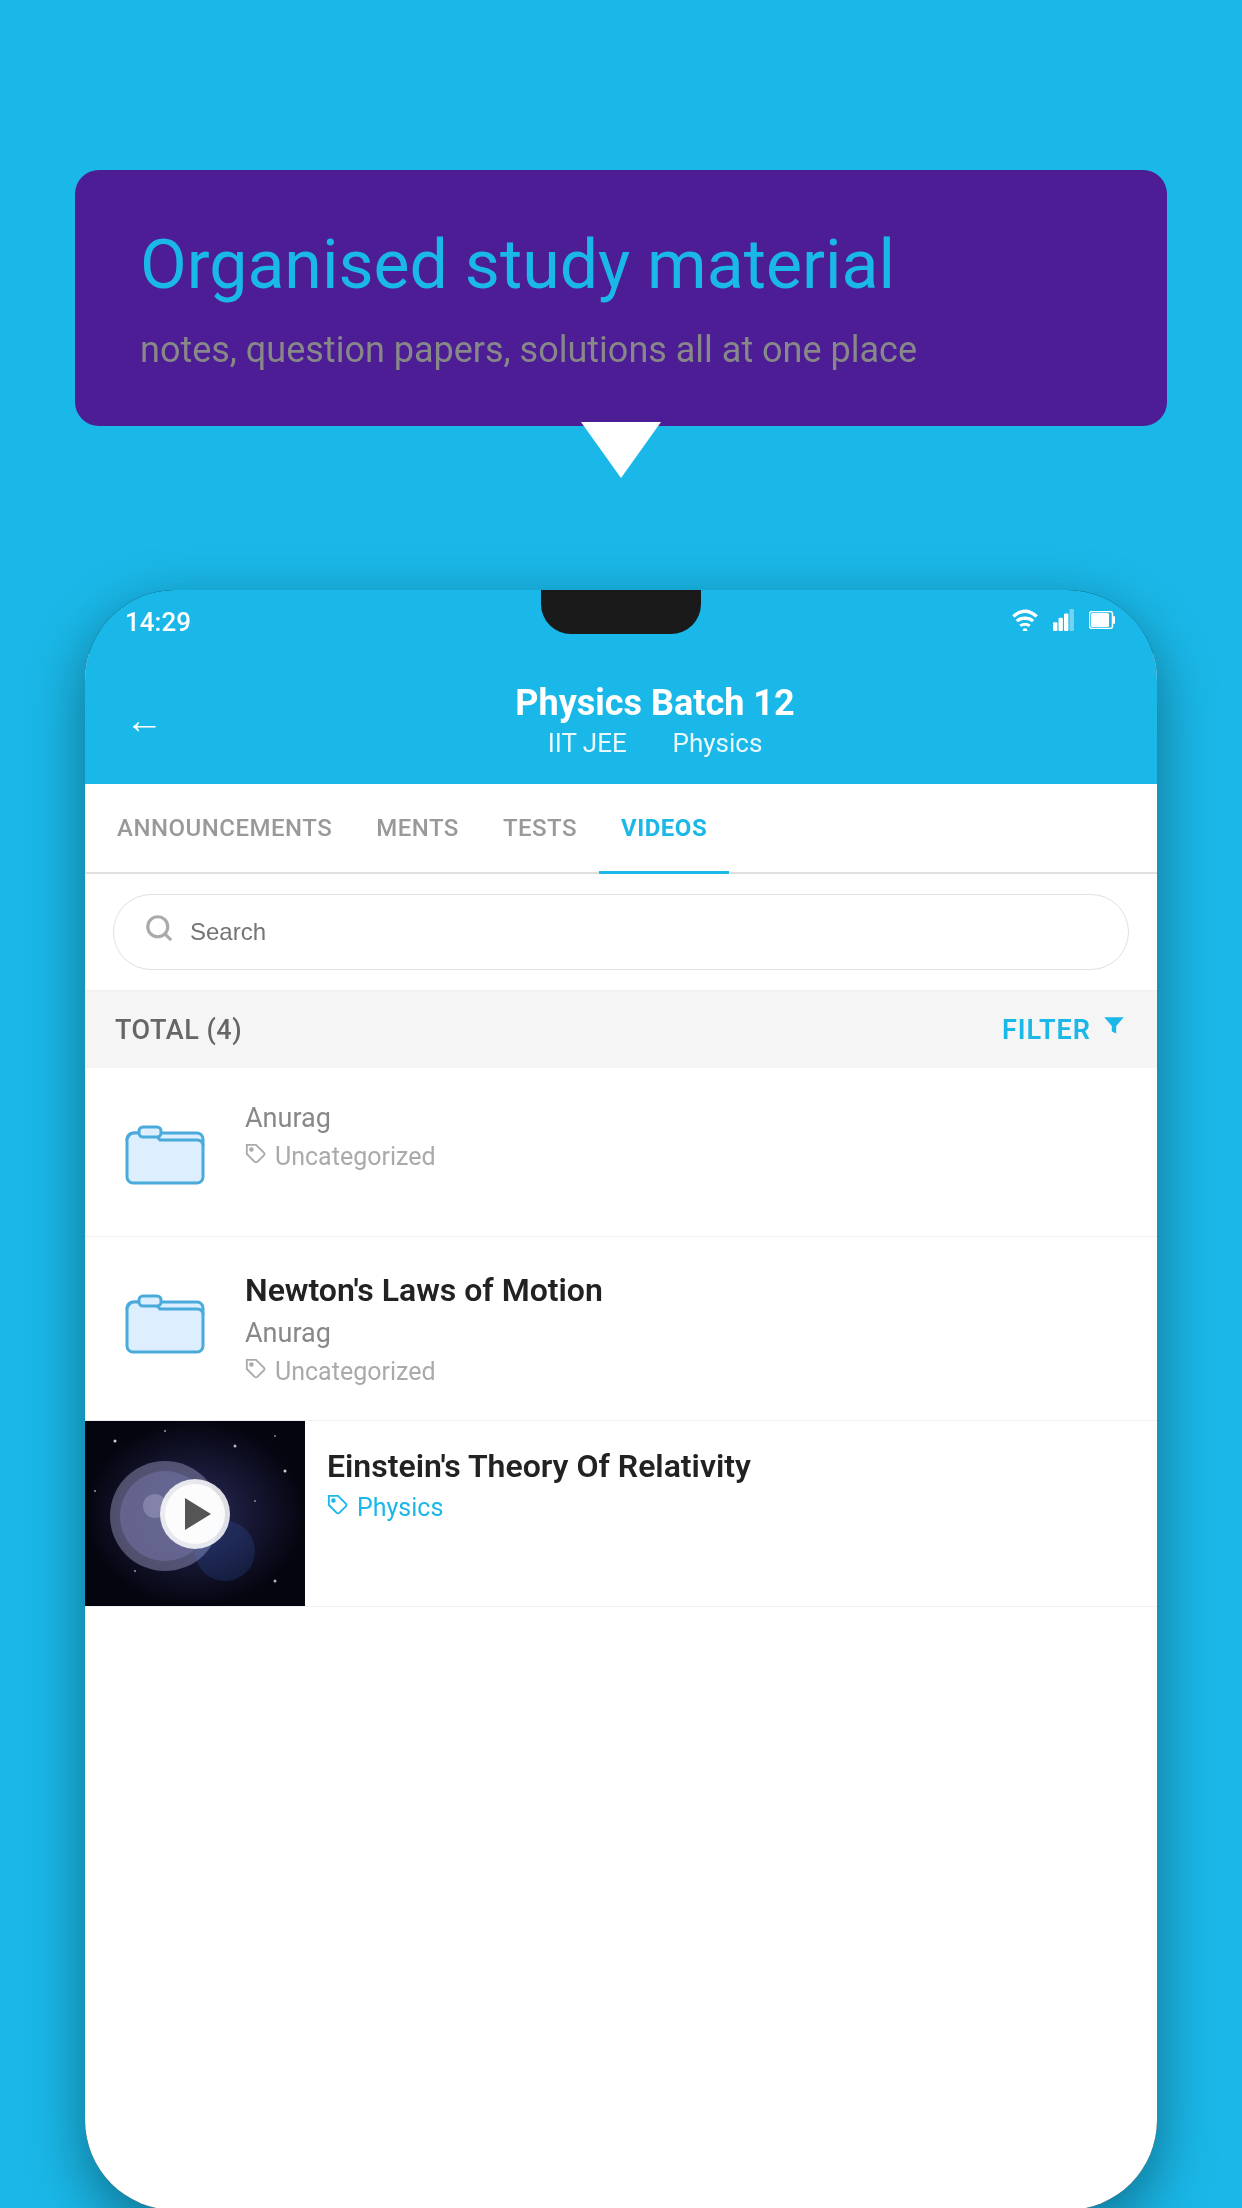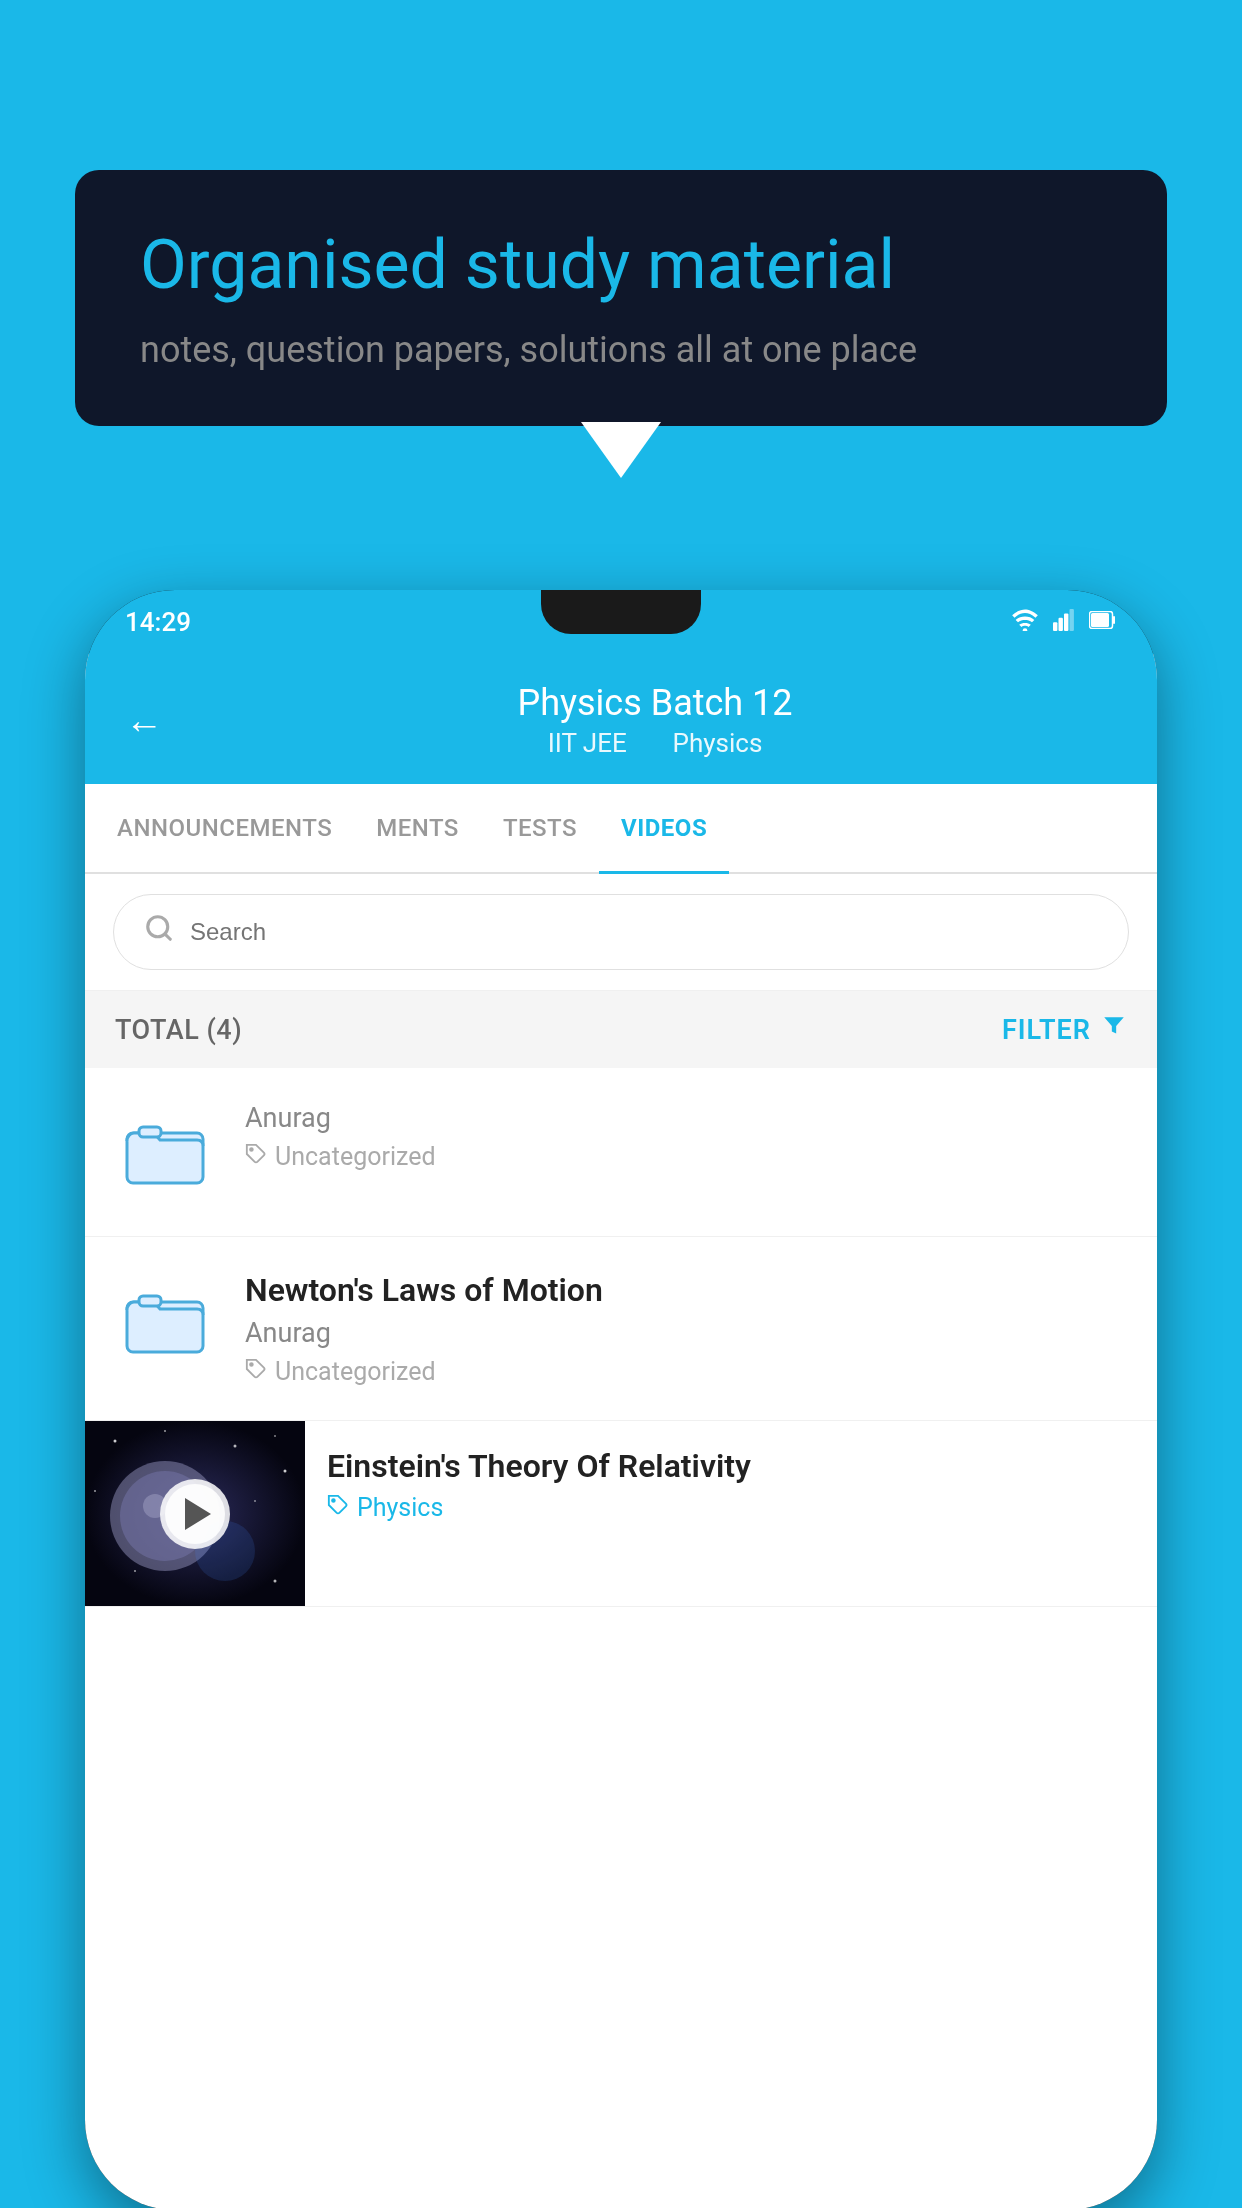--- a/index.html
+++ b/index.html
@@ -11,21 +11,21 @@
       overflow: hidden;
       position: relative;
     }
 
     
     .speech-bubble {
       position: absolute;
       top: 170px;
       left: 75px;
       right: 75px;
-      background: #0f172a;
+      background: #4c1d95;
       border-radius: 24px;
       padding: 55px 65px 55px 65px;
     }
     .speech-bubble::after {
       content: '';
       position: absolute;
       bottom: -52px;
       left: 50%;
       transform: translateX(-50%);
       width: 0;
@@ -116,21 +116,21 @@
       margin-right: 30px;
       cursor: pointer;
     }
     .toolbar-center {
       text-align: center;
       flex: 1;
     }
     .toolbar-title {
       color: white;
       font-size: 36px;
-      font-weight: 400;
+      font-weight: 700;
     }
     .toolbar-subtitle {
       color: rgba(255,255,255,0.9);
       font-size: 26px;
       margin-top: 4px;
     }
     .toolbar-subtitle span {
       margin: 0 10px;
     }
 

